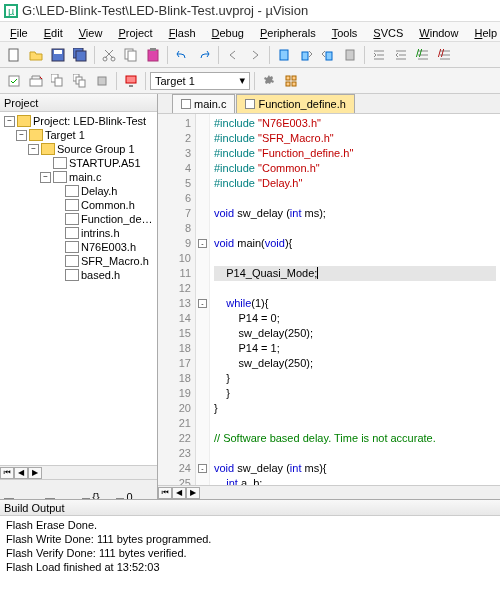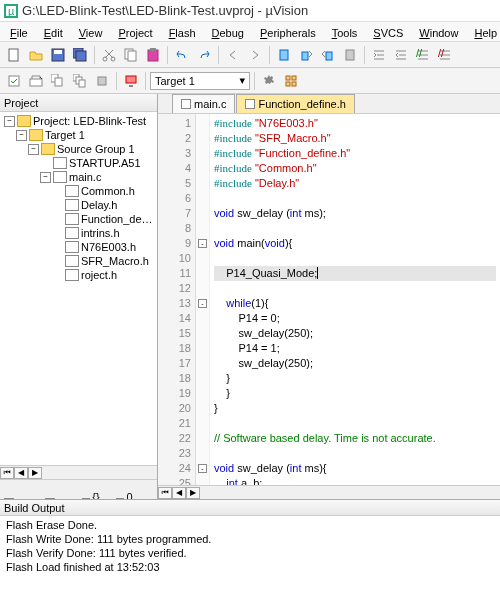--- a/index.html
+++ b/index.html
@@ -36,21 +36,21 @@
 .etab-icon { width: 10px; height: 10px; background: #fff; border: 1px solid #888; }
 .code-container { flex: 1; display: flex; overflow: auto; font-family: "Consolas", monospace; font-size: 12px; }
 .gutter { width: 38px; background: #f4f4f4; border-right: 1px solid #ddd; text-align: right; padding: 2px 4px 2px 0; color: #888; }
 .gutter div { height: 15px; line-height: 15px; }
 .fold-col { width: 14px; background: #fafafa; border-right: 1px solid #eee; padding-top: 2px; }
 .fold-col div { height: 15px; display: flex; align-items: center; justify-content: center; }
 .fold-box { width: 9px; height: 9px; border: 1px solid #888; background: #fff; font-size: 7px; line-height: 7px; text-align: center; cursor: pointer; }
 .code { flex: 1; padding: 2px 4px; white-space: pre; }
 .code div { height: 15px; line-height: 15px; }
 .kw { color: #0000d0; }
-.pp { color: #008080; font-family: Liberation Serif, serif; }
+.pp { color: #008080; }
 .str { color: #c00000; }
 .cm { color: #008000; }
 .hl { background: #e5e5e5; display: inline-block; min-width: 100%; }
 .cursor { border-left: 1px solid #000; }
 .bottom-panel { height: 90px; border-top: 1px solid #aaa; background: #fff; display: flex; flex-direction: column; }
 .bp-header { height: 16px; background: linear-gradient(#f8f8f8,#e8e8e8); border-bottom: 1px solid #ccc; padding: 0 4px; font-size: 11px; display: flex; align-items: center; }
 .bp-content { flex: 1; padding: 2px 6px; font-family: "Consolas", monospace; font-size: 11px; overflow: auto; }
 .bp-content div { line-height: 14px; }
 .scroll-nav { height: 14px; border-top: 1px solid #ccc; background: #f0f0f0; display: flex; align-items: center; }
 .sn-btn { width: 14px; height: 12px; border: 1px solid #aaa; background: #f8f8f8; font-size: 8px; display: flex; align-items: center; justify-content: center; cursor: pointer; }
@@ -288,32 +288,32 @@
         <div class="tree-item">
           <span class="tree-indent" style="width:36px"></span>
           <span class="tree-toggle">−</span>
           <span class="tree-icon file-icon"></span>
           <span class="tree-label">main.c</span>
         </div>
         <div class="tree-item">
           <span class="tree-indent" style="width:48px"></span>
           <span style="width:11px;display:inline-block"></span>
           <span class="tree-icon file-icon"></span>
+          <span class="tree-label">Delay.h</span>
+        </div>
+        <div class="tree-item">
+          <span class="tree-indent" style="width:48px"></span>
+          <span style="width:11px;display:inline-block"></span>
+          <span class="tree-icon file-icon"></span>
           <span class="tree-label">Common.h</span>
         </div>
         <div class="tree-item">
           <span class="tree-indent" style="width:48px"></span>
           <span style="width:11px;display:inline-block"></span>
           <span class="tree-icon file-icon"></span>
-          <span class="tree-label">Delay.h</span>
-        </div>
-        <div class="tree-item">
-          <span class="tree-indent" style="width:48px"></span>
-          <span style="width:11px;display:inline-block"></span>
-          <span class="tree-icon file-icon"></span>
           <span class="tree-label">Function_de…</span>
         </div>
         <div class="tree-item">
           <span class="tree-indent" style="width:48px"></span>
           <span style="width:11px;display:inline-block"></span>
           <span class="tree-icon file-icon"></span>
           <span class="tree-label">intrins.h</span>
         </div>
         <div class="tree-item">
           <span class="tree-indent" style="width:48px"></span>
@@ -324,21 +324,21 @@
         <div class="tree-item">
           <span class="tree-indent" style="width:48px"></span>
           <span style="width:11px;display:inline-block"></span>
           <span class="tree-icon file-icon"></span>
           <span class="tree-label">SFR_Macro.h</span>
         </div>
         <div class="tree-item">
           <span class="tree-indent" style="width:48px"></span>
           <span style="width:11px;display:inline-block"></span>
           <span class="tree-icon file-icon"></span>
-          <span class="tree-label">roject.h</span>
+          <span class="tree-label">based.h</span>
         </div>
       </div>
     <div class="scroll-nav">
       <span class="sn-btn">⏮</span>
       <span class="sn-btn">◀</span>
       <span class="sn-btn">▶</span>
     </div>
     <div class="panel-tabs" id="ptabs">
         <div class="ptab active">
           <span class="etab-icon"></span>

